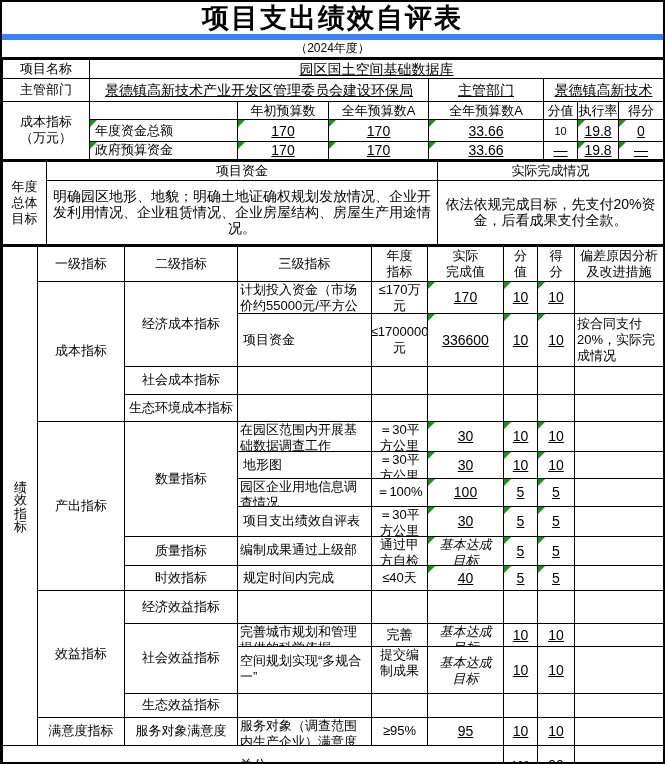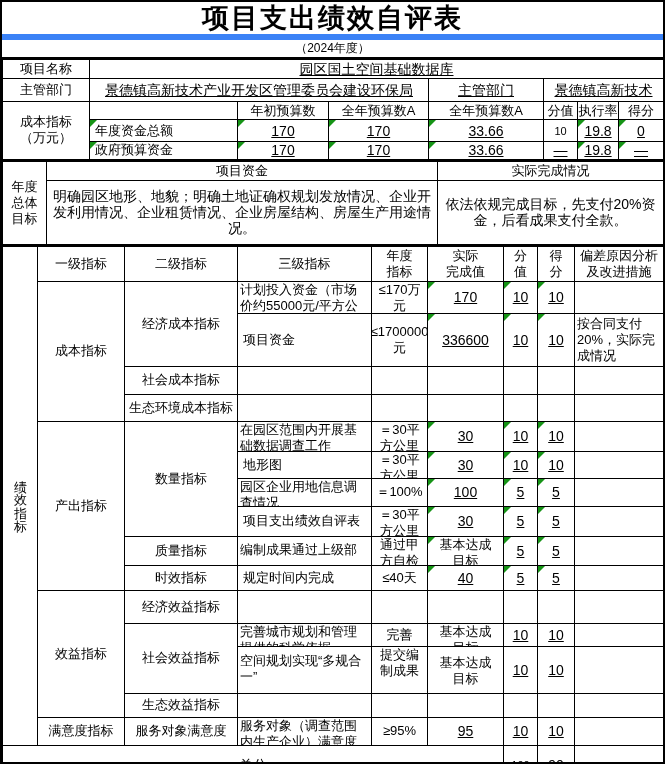--- a/index.html
+++ b/index.html
@@ -18,21 +18,21 @@
   td.tl { text-align: left; padding-left: 5px; }
   td.num { font-size: 14px; text-decoration: underline; }
   td.sm { font-size: 11px; }
   td.m::before { content: ""; position: absolute; top: 0; left: 0;
                  border-top: 7px solid #169416; border-right: 7px solid transparent; }
   .c { display: flex; flex-direction: column; justify-content: center; align-items: center;
        overflow: hidden; width: 100%; }
   .c.top { justify-content: flex-start; }
   .c.lft { align-items: flex-start; text-align: left; padding: 0 2px; }
   .c.nw  { padding: 0 6px; }
-  .c.nw2 { padding: 0 10px; }
+  .c.nw2 { padding: 0 10px; font-style: italic; }
   .goal-label { padding: 0 6px; }
   .goal-text { font-size: 14px; padding: 0 4px; }
   .vert { writing-mode: vertical-rl; text-orientation: upright; letter-spacing: 13px;
           margin: 0 auto; font-size: 13px; }
 </style>
 </head>
 <body>
 
 <div class="sheet">
 

